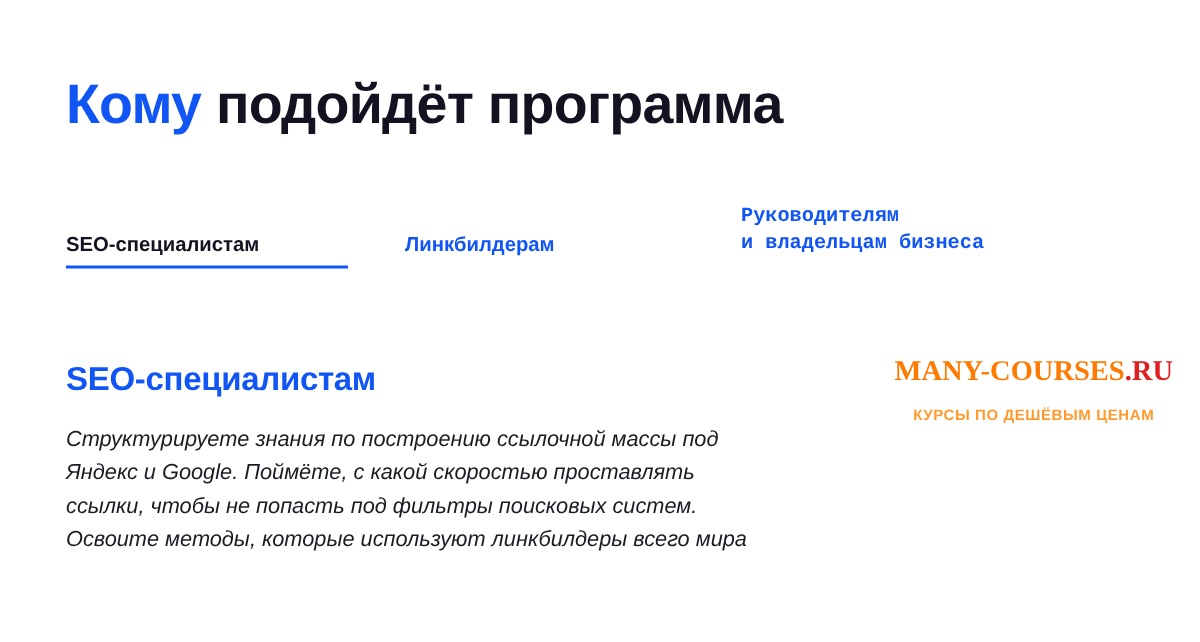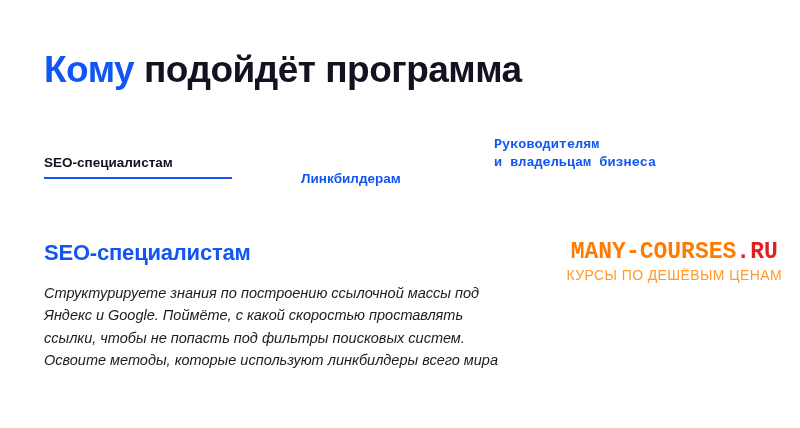--- a/index.html
+++ b/index.html
@@ -46,21 +46,21 @@
   }
   .tab {
     position: absolute;
     font-size: 13.5px;
     font-weight: bold;
     line-height: 1.35;
     cursor: pointer;
     white-space: nowrap;
   }
   .tab.tab-0 { left: 0px; top: 24px; }
-  .tab.tab-1 { left: 226px; top: 40px; margin-left: 31px; }
+  .tab.tab-1 { left: 226px; top: 24px; }
   .tab.tab-2 { left: 450px; top: 6px; font-family: Liberation Mono, monospace; }
   .tab.active {
     color: #121220;
   }
   .tab.inactive {
     color: #1156f5;
   }
   .tab .tab-line2 { display: block; }
   .tab-underline {
     position: absolute;
@@ -91,37 +91,37 @@
     font-style: italic;
   }
   .watermark {
     position: absolute;
     right: 18px;
     bottom: 22px;
     text-align: center;
     user-select: none;
   }
   .wm-main {
-    font-family: Liberation Mono, monospace;
-    font-size: 23px;
+    font-family: Liberation Serif, serif;
+    font-size: 19px;
     font-weight: bold;
     letter-spacing: 0px;
     color: #ff7a00;
     text-shadow:
       -1px -1px 0 #ffffff,
       1px -1px 0 #ffffff,
       -1px 1px 0 #ffffff,
       1px 1px 0 #ffffff,
       0 0 2px #ffffff;
   }
   .wm-main .wm-ru { color: #e02020; }
   .wm-sub {
-    margin-top: 2px;
-    font-size: 14px;
-    font-weight: normal;
+    margin-top: 13px;
+    font-size: 10px;
+    font-weight: bold;
     letter-spacing: 0.4px;
     color: #ff9a2e;
     text-transform: uppercase;
   }
 </style>
 </head>
 <body>
 
 <div class="page">
 

